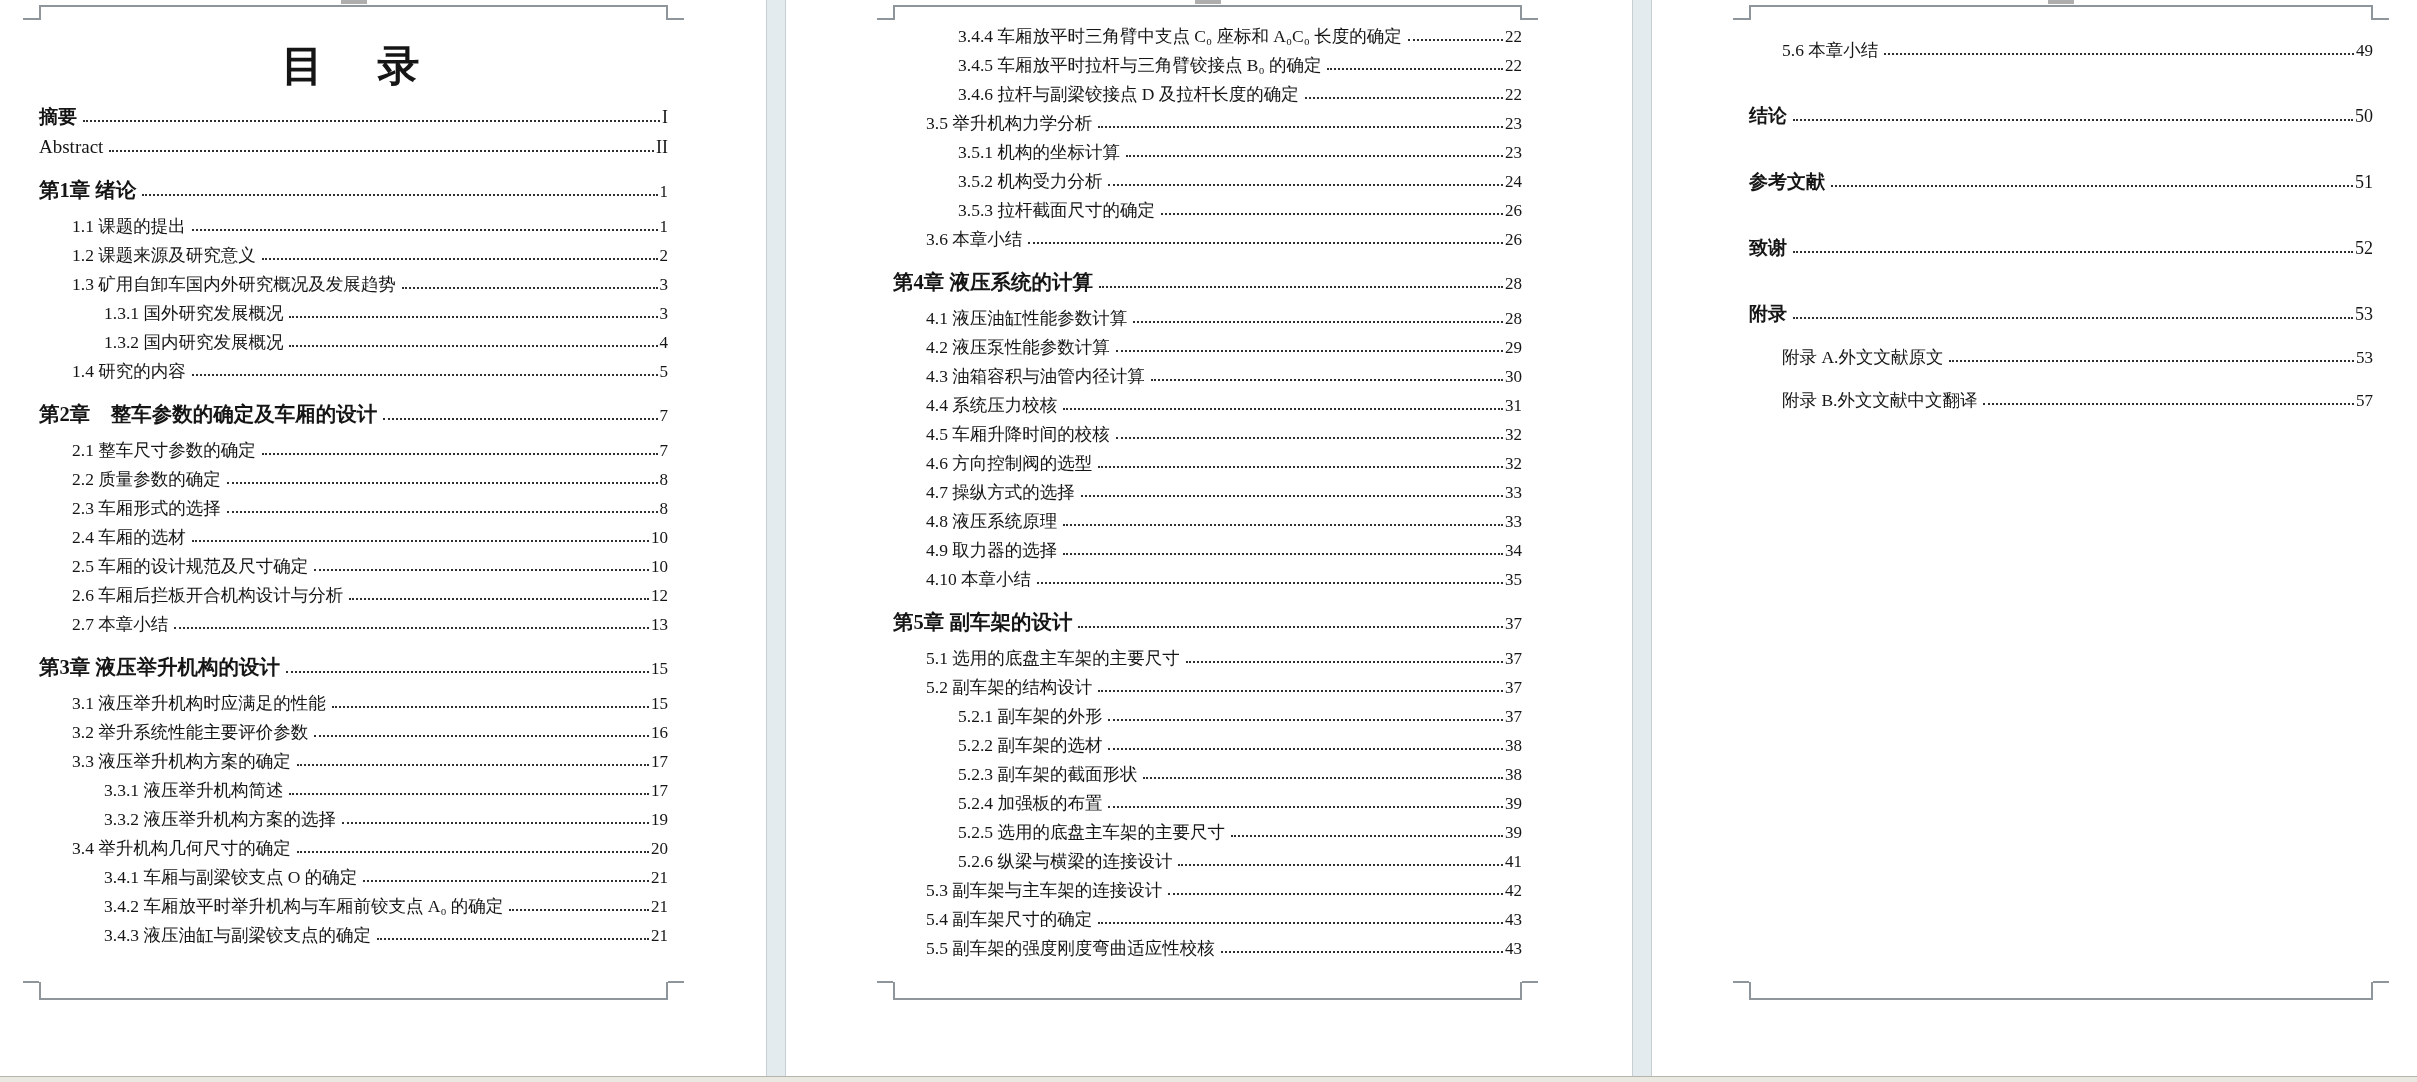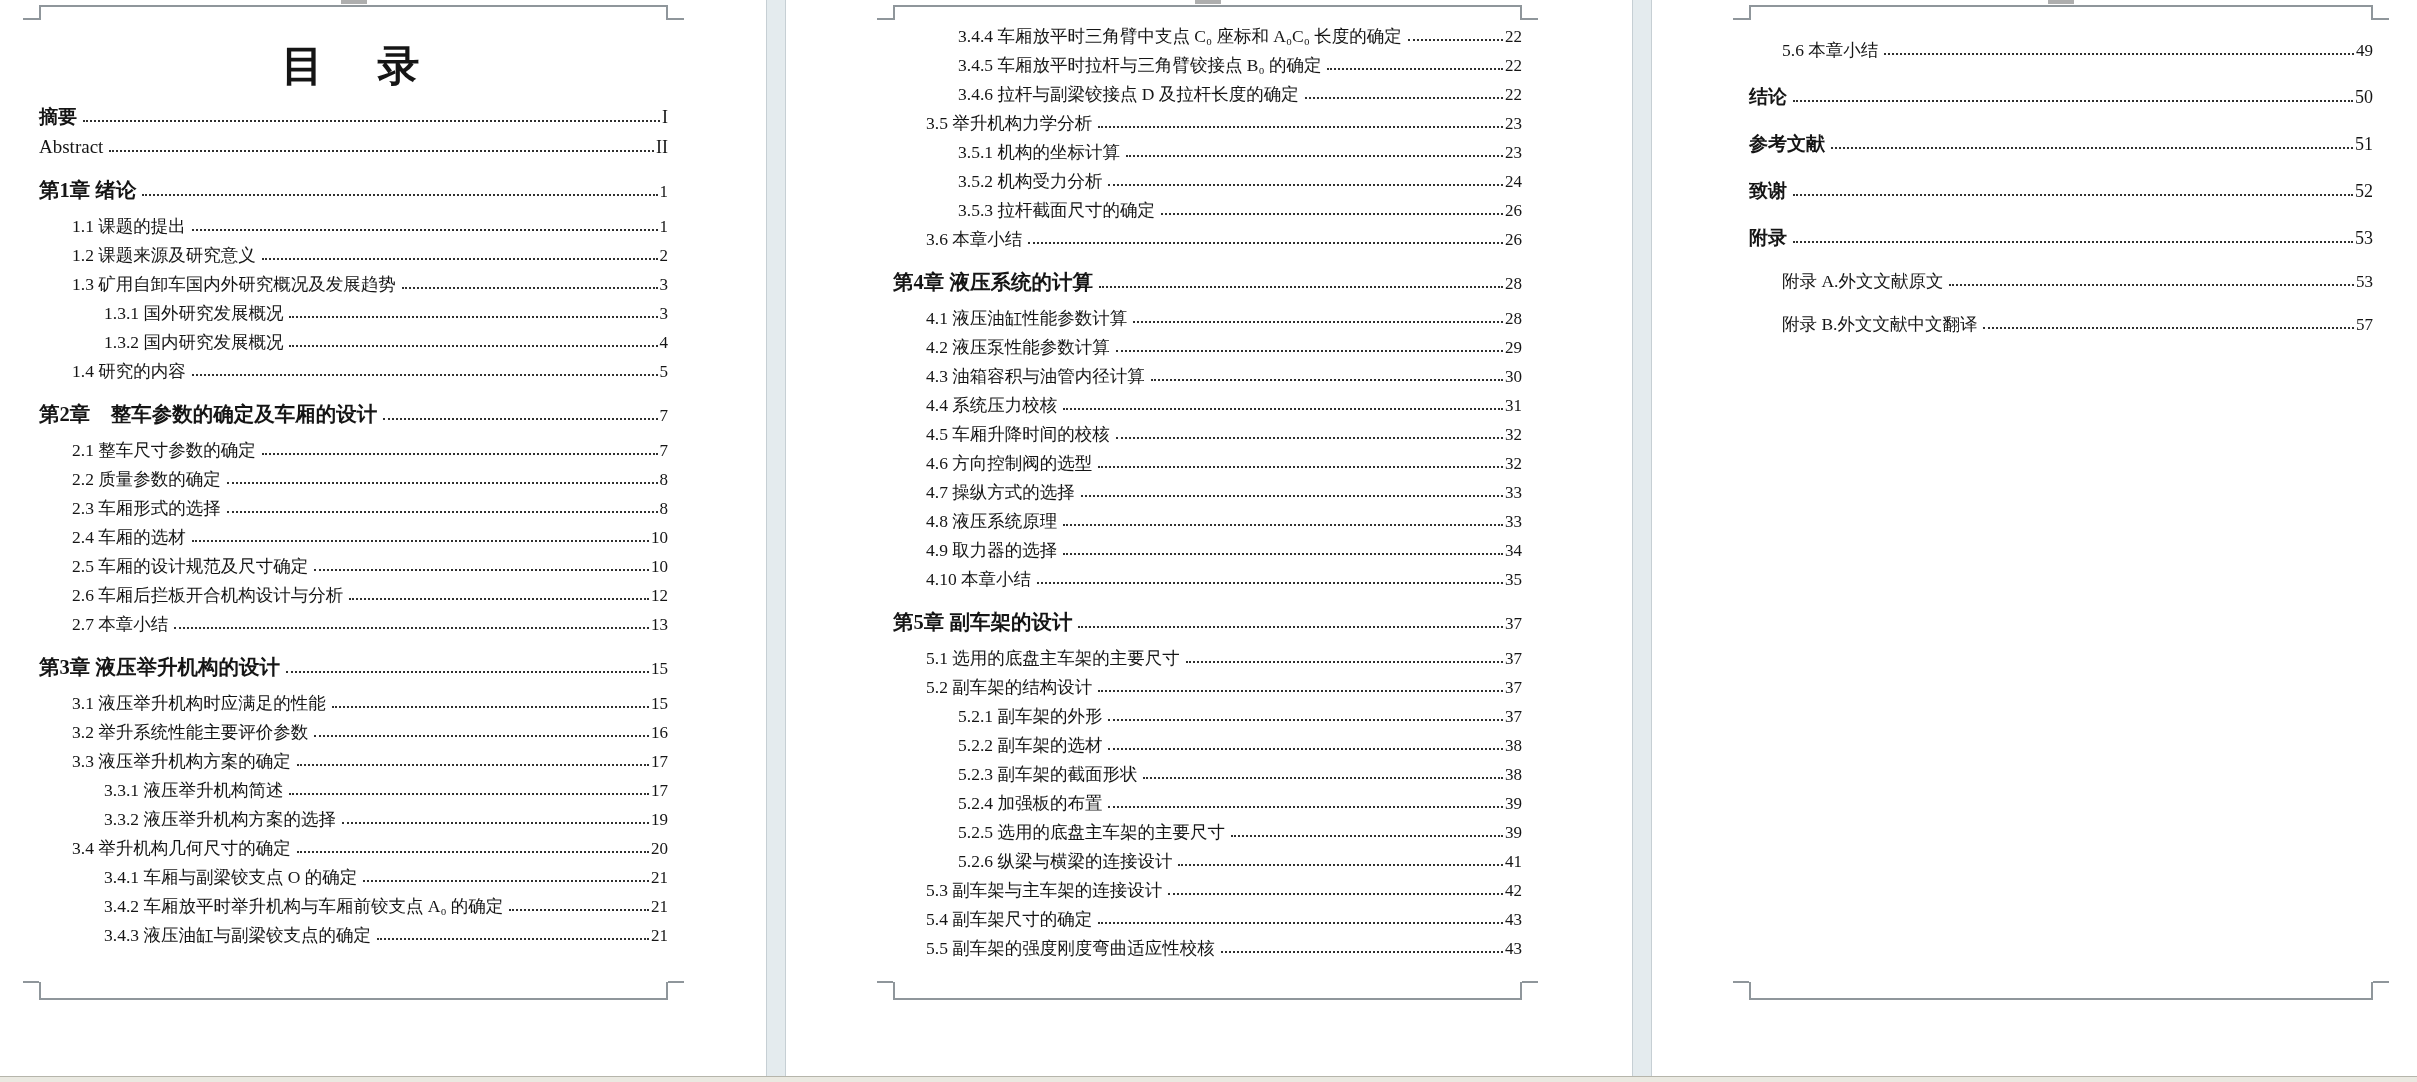--- a/index.html
+++ b/index.html
@@ -49,21 +49,21 @@
   .row .num{white-space:nowrap;padding-bottom:4px;font-size:17px;}
   .lv-l1{padding-left:33px;justify-content:flex-end;}
   .lv-l2{padding-left:65px;}
   .lv-chapter{font-size:20.5px;font-weight:bold;height:32px;margin-top:12px;margin-bottom:6px;text-align:right;}
   .lv-chapter .num{font-size:17px;font-weight:normal;}
   .lv-h0{font-size:19px;height:30px;margin-top:0;}
   .lv-h0 .num{font-size:18px;}
   .b{font-weight:bold;}
   .b .num{font-weight:normal;}
   
-  .page--3 .lv-h0{margin-top:17px;align-items:flex-end;}
+  .page--3 .lv-h0{margin-top:36px;align-items:flex-end;}
   .page--3 .lv-l1{margin-top:14px;}
 </style>
 </head>
 <body>
 
 <div class="gap-strip" style="left:766px;"></div>
 <div class="gap-strip" style="left:1632px;"></div>
 
 <div class="bottom-strip"></div>
 

